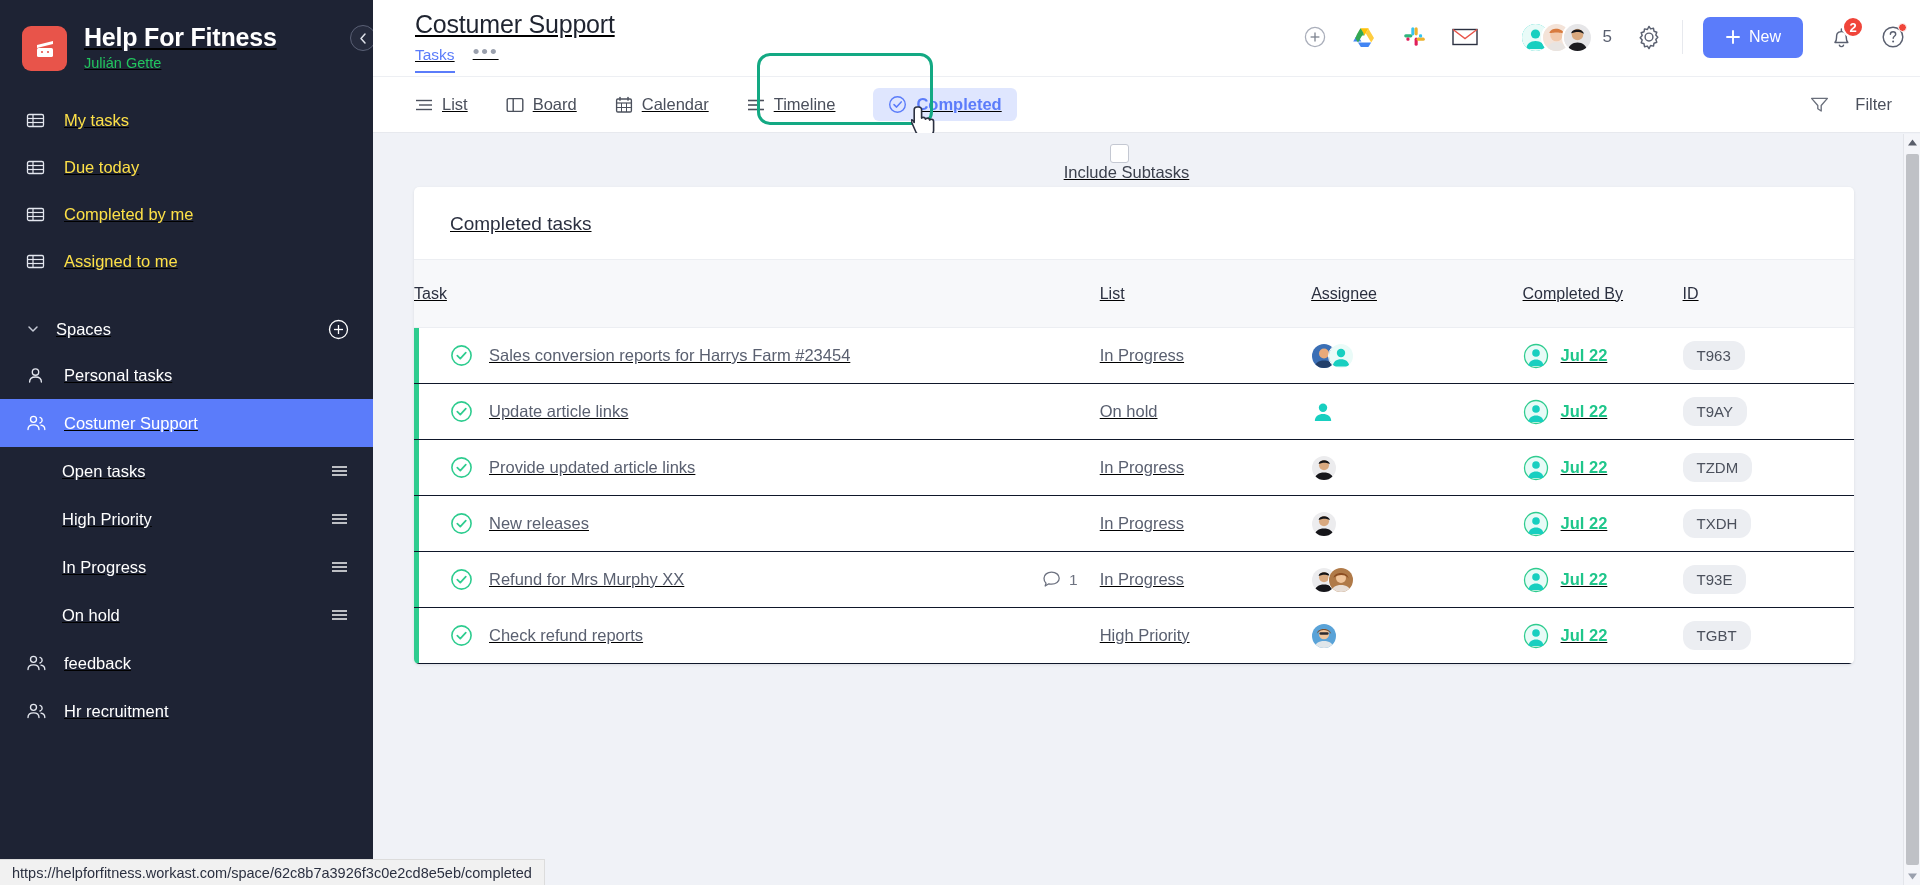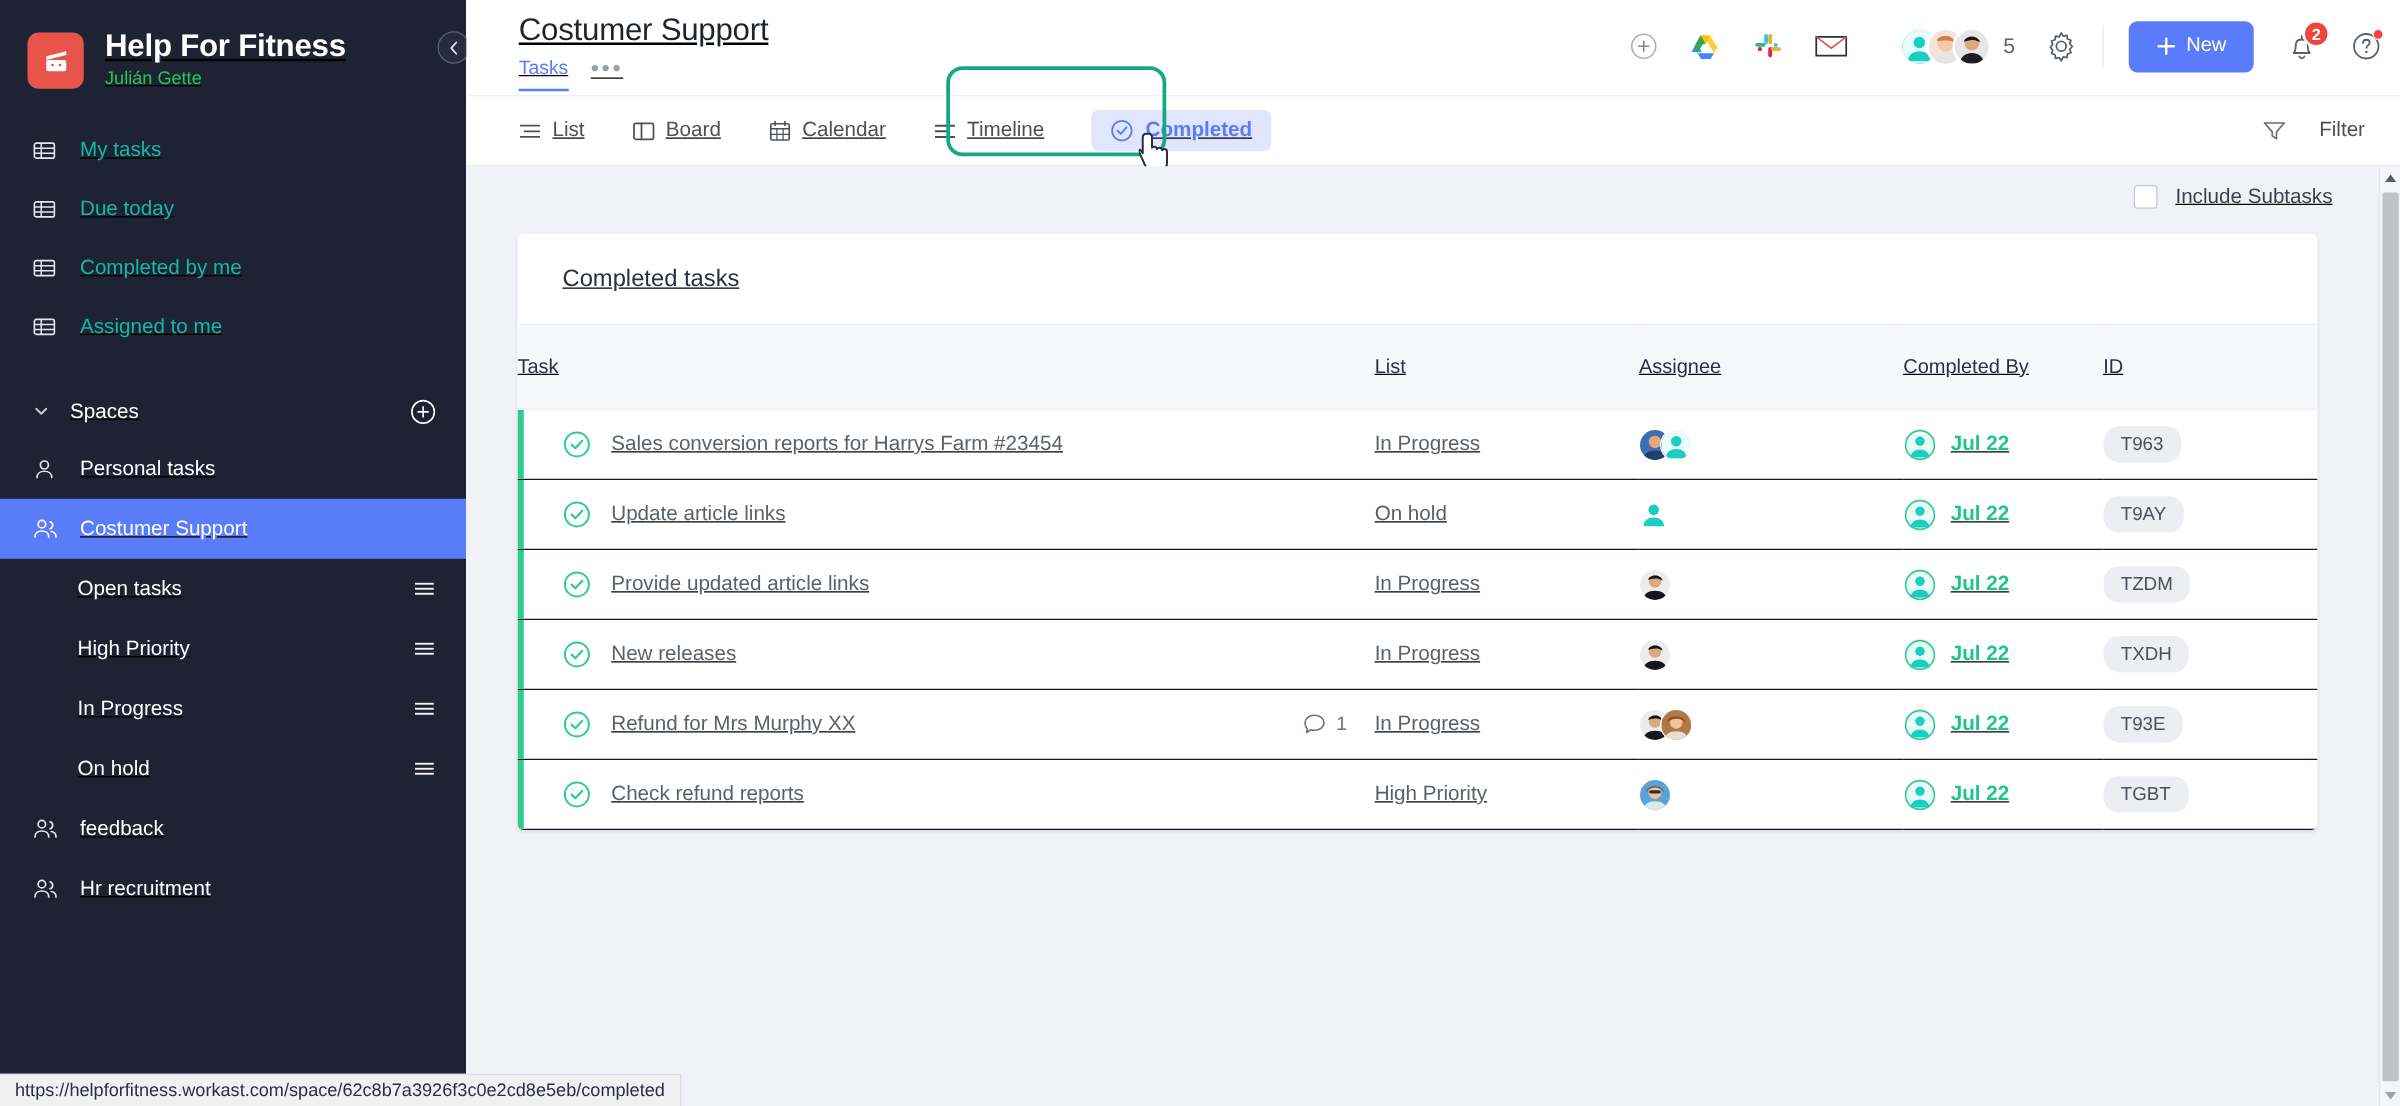--- a/index.html
+++ b/index.html
@@ -36,21 +36,21 @@
     width: 26px; height: 26px; border-radius: 50%;
     background: #262b3d; border: 1.4px solid #5a6075;
     display: flex; align-items: center; justify-content: center;
     z-index: 30; color: #dfe2ea;
   }
 
   .nav-top { margin-top: 26px; }
   .nav-item {
     display: flex; align-items: center;
     height: 47px; padding-left: 26px;
-    font-size: 16.5px; color: #14b8a6;
+    font-size: 16.5px; color: #fde047;
     cursor: pointer;
   }
   .nav-item .ic { width: 26px; display:flex; align-items:center; color: #e4e7ef; }
   .nav-item .lbl { margin-left: 12px; }
 
   .section-head {
     display: flex; align-items: center;
     height: 44px; margin-top: 22px; padding-left: 26px; padding-right: 24px;
   }
   .section-head .caret { width: 22px; color: #c6cad6; display:flex; }
@@ -76,21 +76,21 @@
 
   
   .main { flex: 1; height: 885px; display: flex; flex-direction: column; background: #fff; position: relative; }
 
   .topbar {
     height: 76px; display: flex; align-items: flex-start;
     padding: 0 0 0 42px; position: relative; background:#fff;
   }
   .topbar-left { padding-top: 10px; }
   .page-title { font-size: 25px; color: #1f2430; font-weight: 400; letter-spacing: -.2px; }
-  .subtabs { display: flex; align-items: center; margin-top: 7px; }
+  .subtabs { display: flex; margin-top: 7px; }
   .subtab {
     font-size: 15.5px; color: #5b7cfa; padding-bottom: 7px;
     border-bottom: 2.5px solid #5b7cfa; cursor: pointer;
   }
   .subtab-more { color: #9aa0ad; font-size: 19px; margin-left: 18px; letter-spacing: 2px; line-height: 12px; padding-bottom: 8px; cursor:pointer;}
 
   .topbar-right {
     position: absolute; right: 14px; top: 8px;
     display: flex; align-items: center; height: 58px;
   }
@@ -144,21 +144,21 @@
     width: 176px; height: 72px;
     border: 3.5px solid #13a983; border-radius: 13px;
     pointer-events: none;
   }
   .cursor-ic { position: absolute; left: 538px; top: 28px; pointer-events:none; }
 
   
   .content { flex: 1; background: #f0f2f7; position: relative; overflow: hidden; }
   .subtask-row {
     display: flex; align-items: center; justify-content: flex-end;
-    height: 49px; padding-right: 54px;
+    height: 49px; padding-right: 54px; flex-direction: column;
   }
   .chk {
     width: 19px; height: 19px; border: 1.6px solid #c4c8d2; border-radius: 3px; background:#fff;
   }
   .subtask-lbl { font-size: 16.5px; color: #3c414d; margin-left: 14px; }
 
   .card {
     background: #fff; border-radius: 5px;
     margin: 5px 66px 0 41px; box-shadow: 0 1px 3px rgba(30,35,52,.10);
     overflow: hidden;

